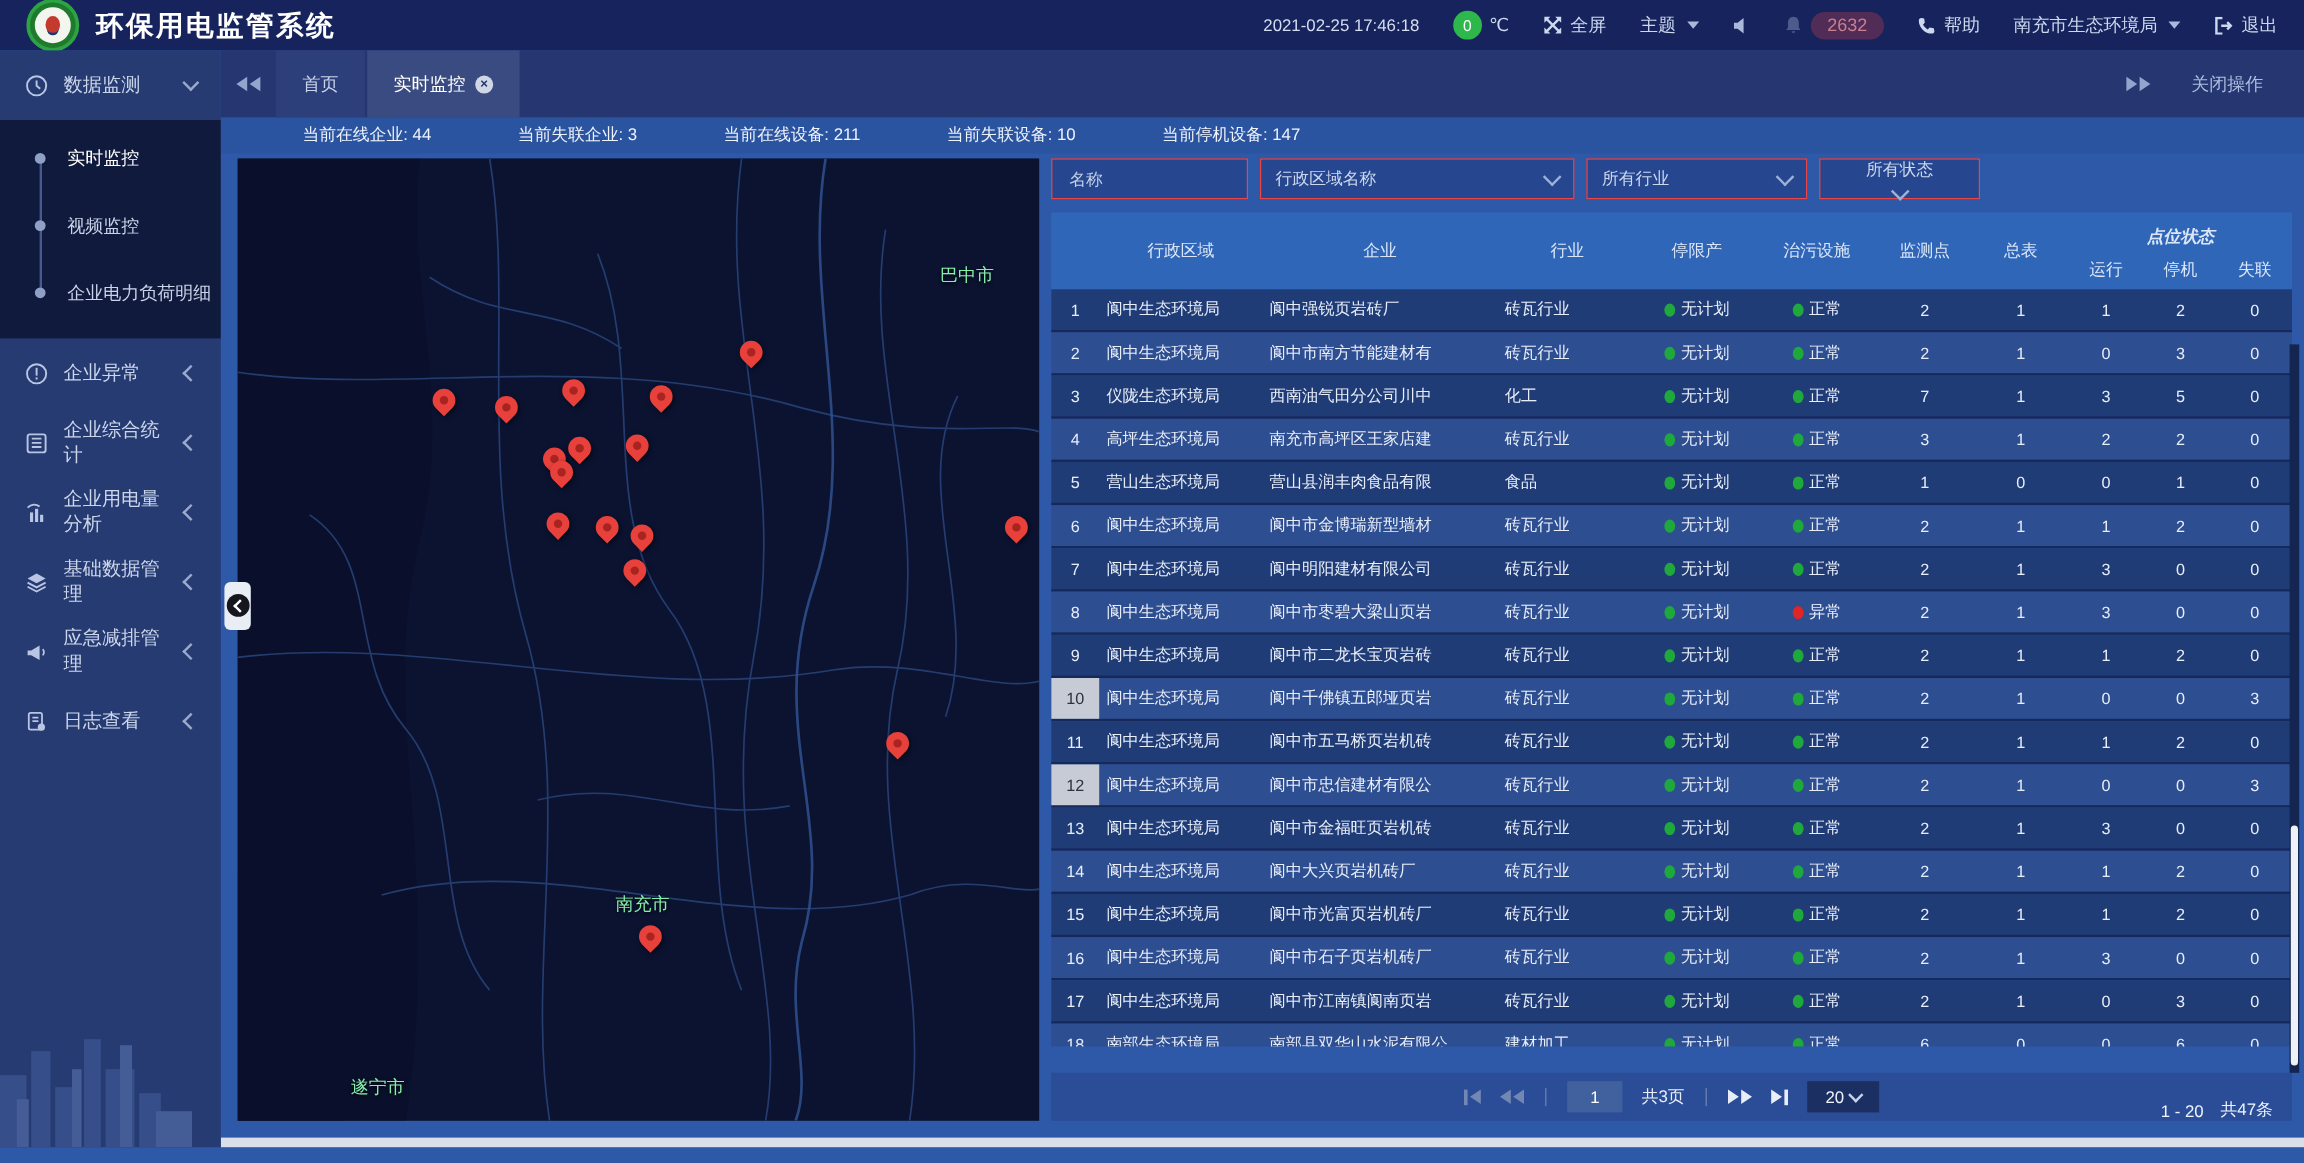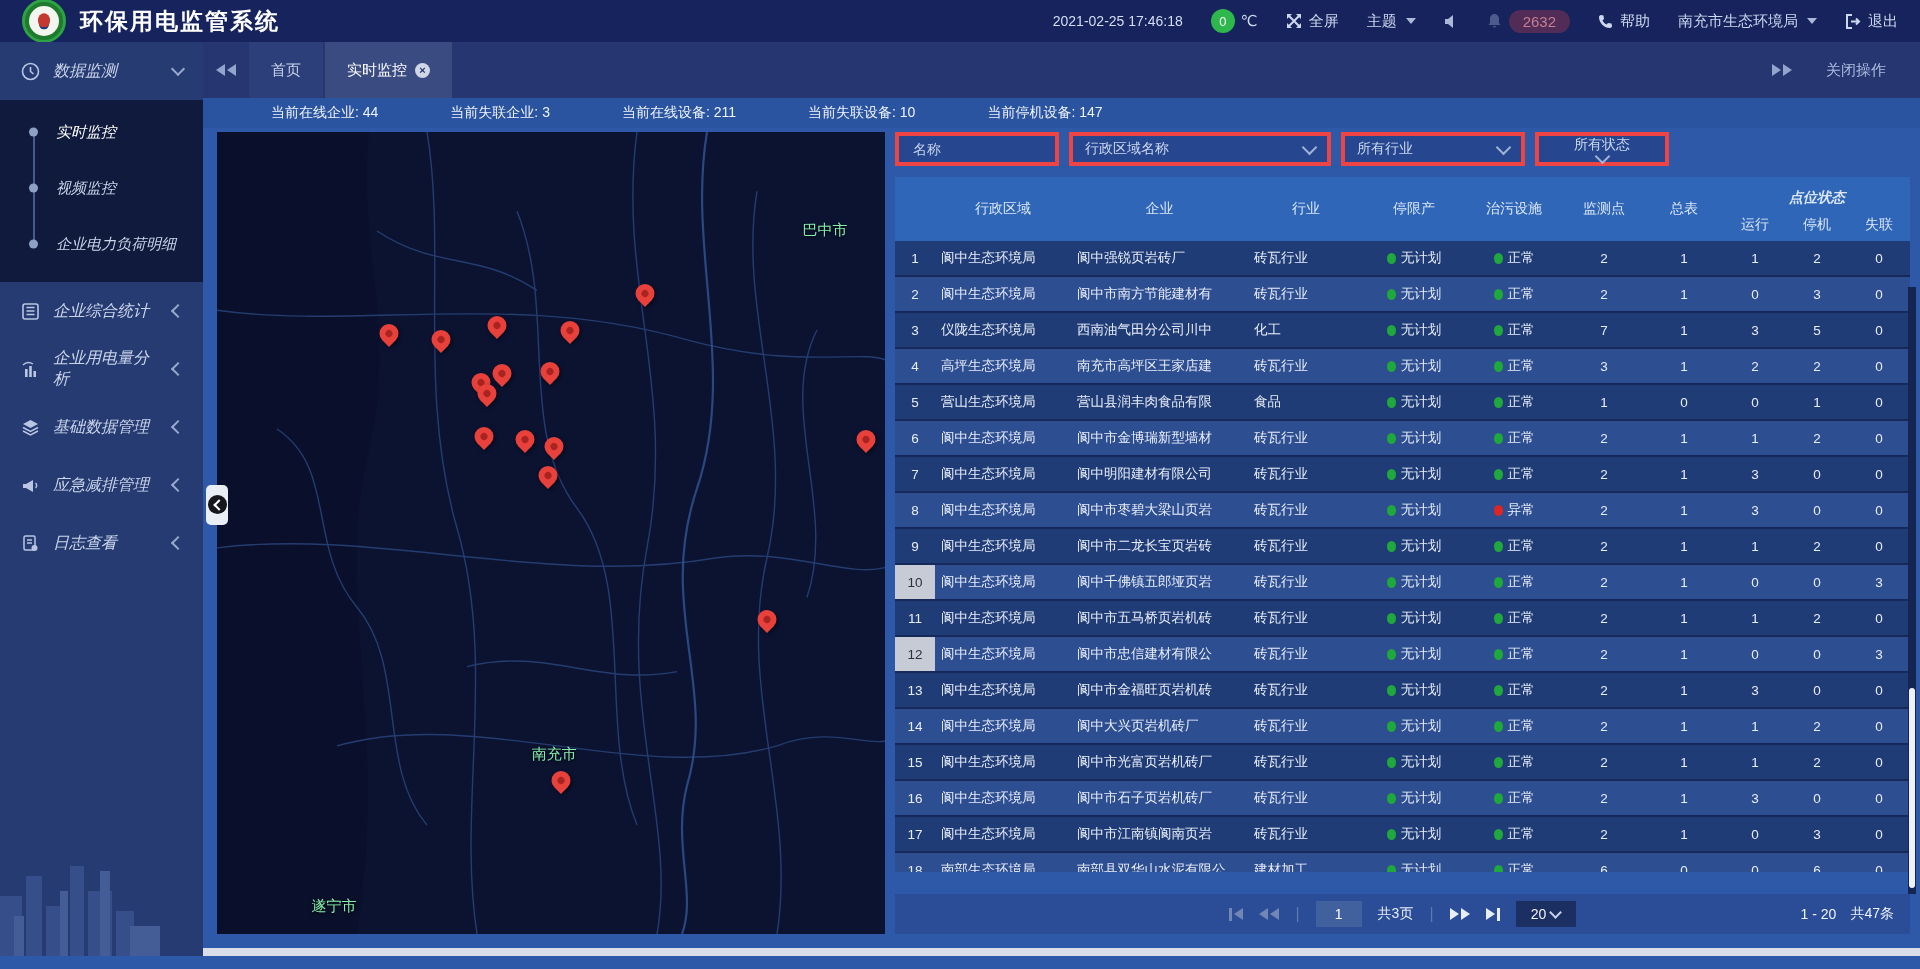--- a/index.html
+++ b/index.html
@@ -19,21 +19,21 @@
   .temp-badge{width:24px;height:24px;border-radius:50%;background:#2eb84c;color:#fff;font-size:13px;
               display:flex;align-items:center;justify-content:center;}
   .tb-item{display:flex;align-items:center;gap:7px;cursor:pointer;white-space:nowrap;}
   .tb-item svg{display:block;}
   .caret-down{width:0;height:0;border-left:5px solid transparent;border-right:5px solid transparent;border-top:6px solid #aab8da;margin-left:2px;}
   .notif-pill{background:rgba(150,55,80,.45);color:#c87f92;border-radius:12px;padding:3px 14px;font-size:15px;}
   .bell{opacity:.45;}
   
   .layout{display:flex;height:914px;}
   
-  .sidebar{width:203px;background:#273b73;color:#ccd6eb;position:relative;flex:0 0 auto;overflow:hidden;font-style:italic;}
+  .sidebar{width:184px;background:#273b73;color:#ccd6eb;position:relative;flex:0 0 auto;overflow:hidden;}
   .menu-item{height:58px;display:flex;align-items:center;padding:0 20px;gap:13px;font-size:16px;cursor:pointer;}
   .menu-item .mlabel{flex:1;}
   .micon{width:20px;height:20px;display:flex;align-items:center;justify-content:center;color:#b9c5e2;}
   .chev{width:8px;height:8px;border-left:2px solid #9aa9cc;border-bottom:2px solid #9aa9cc;flex:0 0 auto;}
   .chev.left{transform:rotate(45deg);}
   .chev.down{transform:rotate(-45deg);margin-top:-4px;}
   .submenu{background:#101a3d;position:relative;padding:4px 0 10px 0;}
   .submenu .vline{position:absolute;left:33px;top:30px;bottom:34px;width:2px;background:#47598f;}
   .submenu-item{height:56px;display:flex;align-items:center;padding-left:56px;font-size:15px;color:#c9d4ea;position:relative;cursor:pointer;}
   .submenu-item::before{content:"";position:absolute;left:29px;top:50%;transform:translateY(-50%);
@@ -69,21 +69,21 @@
          box-shadow:0 2px 4px rgba(0,0,0,.55);}
   .pin i::after{content:"";position:absolute;left:50%;top:50%;width:7px;height:7px;margin:-3.5px 0 0 -3.5px;
                 border-radius:50%;background:#a82420;}
   .collapse-tab{position:absolute;left:-11px;top:44%;width:22px;height:40px;background:#e9edf4;border-radius:5px;
                 display:flex;align-items:center;justify-content:center;cursor:pointer;z-index:5;}
   .collapse-tab .circle{width:19px;height:19px;border-radius:50%;background:#16171c;display:flex;align-items:center;justify-content:center;}
   .collapse-tab .chev{width:6px;height:6px;border-color:#fff;margin-left:3px;}
   
   .right-panel{flex:1;display:flex;flex-direction:column;min-width:0;position:relative;}
   .filters{display:flex;gap:10px;height:34px;margin-bottom:11px;flex:0 0 auto;}
-  .fbox{background:#26478f;border:4px solid #ef4444;display:flex;align-items:center;padding:0 12px;
+  .fbox{background:#26478f;border:1px solid #ef4444;display:flex;align-items:center;padding:0 12px;
         font-size:14px;color:#ccd8ee;box-sizing:border-box;cursor:pointer;}
   .fbox input{background:transparent;border:none;outline:none;color:#e6edf9;font-size:14px;width:100%;
               font-family:inherit;}
   .fbox input::placeholder{color:#c3d0e9;opacity:1;}
   .fbox .spacer{flex:1;}
   .fbox .sel-caret{width:9px;height:9px;border-left:2px solid #9fb2d6;border-bottom:2px solid #9fb2d6;
                    transform:rotate(-45deg);margin-top:-4px;}
   .f-name{width:164px;}
   .f-region{width:262px;}
   .f-industry{width:184px;}
@@ -108,21 +108,21 @@
               color:#e8eef8;font-size:14px;position:relative;flex:0 0 auto;}
   .pg-btn{display:flex;align-items:center;gap:2px;cursor:pointer;}
   .pg-btn.disabled{color:#7287b3;}
   .pg-bar{width:3px;height:13px;background:currentColor;}
   .pg-divider{color:#5f79ae;font-size:16px;}
   .page-box{width:46px;height:26px;background:#40609e;color:#fff;display:flex;align-items:center;justify-content:center;}
   .size-select{min-width:46px;height:26px;background:#1c2f63;color:#eef2fa;display:flex;align-items:center;
                justify-content:center;gap:5px;padding:0 7px;cursor:pointer;}
   .size-select .sel-caret{width:7px;height:7px;border-left:2px solid #c6d2ea;border-bottom:2px solid #c6d2ea;
                           transform:rotate(-45deg);margin-top:-3px;}
-  .range-info{position:absolute;right:16px;top:0;height:100%;display:flex;align-items:center;gap:14px;color:#eef3fc;}
+  .range-info{position:absolute;right:16px;top:0;height:100%;display:flex;align-items:flex-end;gap:14px;color:#eef3fc;}
   
   .vscroll{position:absolute;right:-6px;top:110px;bottom:40px;width:8px;background:#132550;}
   .vscroll .thumb{position:absolute;left:1px;width:6px;border-radius:3px;background:#eef1f7;top:66%;height:33%;}
   .bottom-strip{height:8px;background:#d9dee9;flex:0 0 auto;}
 </style>
 </head>
 <body>
 
 <header class="topbar">
   <div class="logo"></div>
@@ -208,20 +208,31 @@
         </div>
         <div class="submenu">
           <span class="vline"></span>
           <div class="submenu-item active">实时监控</div>
           <div class="submenu-item">视频监控</div>
           <div class="submenu-item">企业电力负荷明细</div>
         </div>
         <div class="menu-item">
           <span class="micon">
             <svg width="19" height="19" viewBox="0 0 19 19">
+              <circle cx="9.5" cy="9.5" r="8" stroke="currentColor" stroke-width="1.6" fill="none"></circle>
+              <rect x="8.7" y="4.5" width="1.6" height="6.5" fill="currentColor"></rect>
+              <rect x="8.7" y="12.5" width="1.6" height="1.8" fill="currentColor"></rect>
+            </svg>
+          </span>
+          <span class="mlabel">企业异常</span>
+          <span class="chev left"></span>
+        </div>
+        <div class="menu-item">
+          <span class="micon">
+            <svg width="19" height="19" viewBox="0 0 19 19">
               <rect x="2" y="2" width="15" height="15" rx="2" stroke="currentColor" stroke-width="1.6" fill="none"></rect>
               <path d="M5.5 9 h8 M5.5 12.5 h8 M5.5 5.5 h8" stroke="currentColor" stroke-width="1.5"></path>
             </svg>
           </span>
           <span class="mlabel">企业综合统计</span>
           <span class="chev left"></span>
         </div>
         <div class="menu-item">
           <span class="micon">
             <svg width="19" height="19" viewBox="0 0 19 19">

